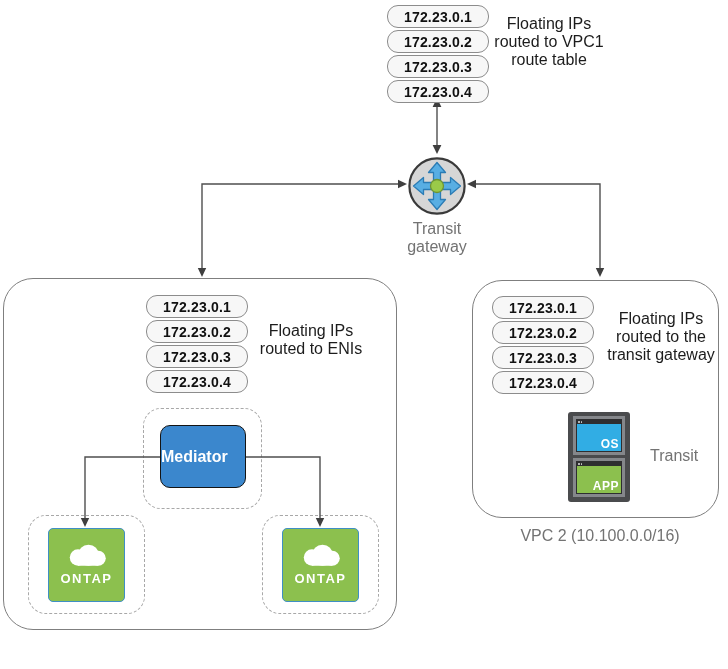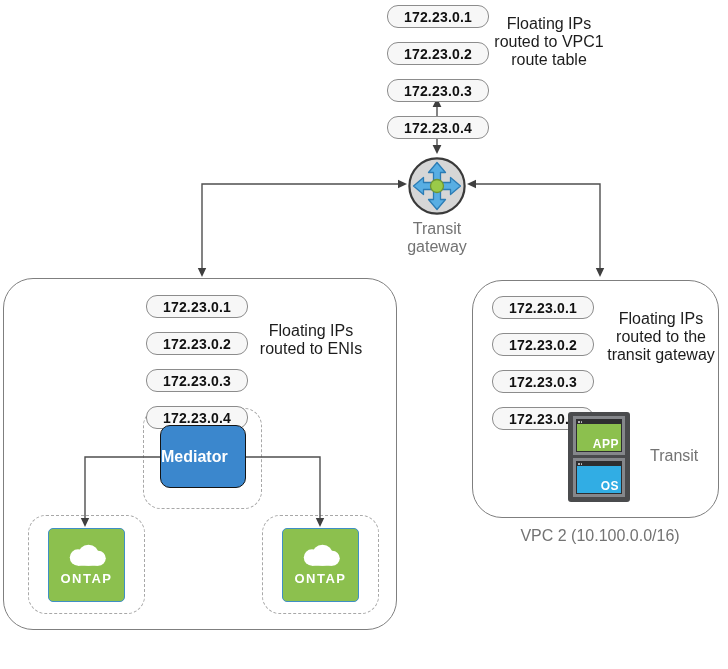--- a/index.html
+++ b/index.html
@@ -10,21 +10,21 @@
   }
   .abs{position:absolute;}
   
   .vpc-box{border:1.6px solid #7f7f7f;border-radius:30px;background:transparent;z-index:1;}
   .dashed-box{border:1.5px dashed #a8a8a8;border-radius:18px;background:transparent;z-index:2;}
   
   #connectors{position:absolute;left:0;top:0;z-index:3;}
   #connectors path{stroke:#4f4f4f;stroke-width:1.4;fill:none;}
   #connectors polygon{fill:#3f3f3f;stroke:none;}
   
-  .ip-stack{display:flex;flex-direction:column;gap:14px;z-index:4;}
+  .ip-stack{display:flex;flex-direction:column;gap:2px;z-index:4;}
   .pill{
     width:100px;height:21px;border:1.3px solid #8c8c8c;border-radius:11px;
     background:#f7f7f7;display:flex;align-items:center;justify-content:center;
     font-size:14px;font-weight:bold;color:#111;letter-spacing:0.2px;
   }
   
   .caption{font-size:16px;line-height:18px;text-align:center;white-space:pre-line;z-index:4;color:#1c1c1c;}
   .node-label{font-size:16px;text-align:center;white-space:pre-line;z-index:4;color:#737373;}
   
   .mediator{
@@ -151,31 +151,31 @@
   <div class="abs caption" style="left:598px;top:310px;width:126px;">Floating IPs
 routed to the
 transit gateway</div>
 
   <div class="abs client" style="left:568px;top:412px;width:62px;height:90px;">
     <div class="screen">
       <div class="titlebar">
           <span class="dot"></span>
           <span class="dot"></span>
         </div>
-      <div class="screen-body app">
-          <span class="screen-text">APP</span>
+      <div class="screen-body os">
+          <span class="screen-text">OS</span>
         </div>
     </div>
     <div class="screen">
       <div class="titlebar">
           <span class="dot"></span>
           <span class="dot"></span>
         </div>
-      <div class="screen-body os">
-          <span class="screen-text">OS</span>
+      <div class="screen-body app">
+          <span class="screen-text">APP</span>
         </div>
     </div>
   </div>
   <div class="abs node-label" style="left:650px;top:447px;width:56px;text-align:left;">Transit</div>
 
   <div class="abs node-label" style="left:445px;top:527px;width:310px;">VPC 2 (10.100.0.0/16)</div>
 
 </div>
 
 </body></html>

